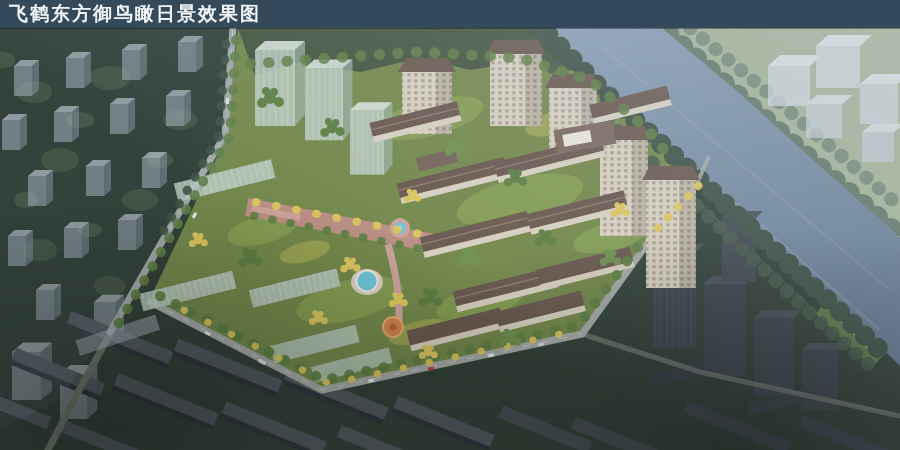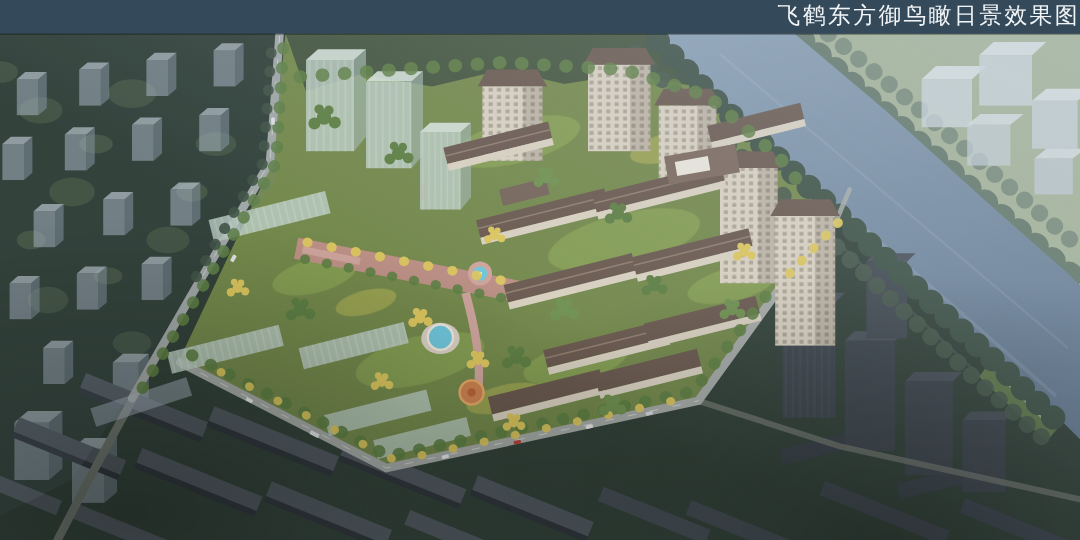--- a/index.html
+++ b/index.html
@@ -1,22 +1,22 @@
 <!DOCTYPE html>
 <html style="--title_bar: #34495A; --title_text: #F2F5F7; --water: #8AA0B5; --water_deep: #667C93; --far_bank: #A3B296; --far_trees: #5F7465; --near_trees: #3E5246; --forest: #33423A; --forest_dark: #29372E; --site_lawn: #74894C; --lawn_bright: #93AE59; --tree_green: #5E7F44; --tree_yellow: #DCC65E; --roof_brown: #6A594F; --facade: #D9D1C1; --ghost_blue: #AFBCC9; --ghost_glass: #B8CABF; --road: #A6ABA8; --plaza: #C08F87; --pool: #6FC6DA; --playground: #CE8350; --context_slab: #525A61; --dark_tower: #3D454D; --car_red: #C04038;"><head>
 <meta charset="utf-8">
 <style>
   html,body{margin:0;padding:0;background:#222;}
   .stage{position:relative;width:900px;height:450px;overflow:hidden;background:#33423A;
          font-family:"Liberation Sans","DejaVu Sans",sans-serif;}
   .stage svg{position:absolute;left:0;top:0;width:900px;height:450px;display:block;}
   .title-bar{position:absolute;top:0;left:0;width:100%;height:28px;background:var(--title_bar,#34495A);
              box-shadow:0 1px 0 rgba(0,0,0,.35);z-index:5;}
-  .title-bar span{display:block;color:var(--title_text,#F2F5F7);font-weight:normal;font-size:19px;
-                  line-height:28px;padding-left:9px;letter-spacing:2px;white-space:nowrap;text-align:right;}
+  .title-bar span{display:block;color:var(--title_text,#F2F5F7);font-weight:bold;font-size:19px;
+                  line-height:28px;padding-left:9px;letter-spacing:2px;white-space:nowrap;}
   
   .water{fill:url(#gWater);} .farbank{fill:var(--far_bank,#A3B296);}
   .forest{fill:var(--forest,#33423A);} .forestD{fill:var(--forest_dark,#29372E);}
   .site{fill:var(--site_lawn,#74894C);}
   .roof{fill:var(--roof_brown,#6A594F);} .fac{fill:var(--facade,#D9D1C1);}
   .slabD{fill:var(--context_slab,#525A61);} .twrD{fill:var(--dark_tower,#3D454D);}
   .ghostB{fill:var(--ghost_blue,#AFBCC9);} .ghostG{fill:var(--ghost_glass,#B8CABF);}
   .road{stroke:var(--road,#A6ABA8);stroke-linecap:round;fill:none;}
   .roadDim{stroke:#70766F;stroke-linecap:round;fill:none;}
   .plaza{fill:var(--plaza,#C08F87);} .pool{fill:var(--pool,#6FC6DA);}

